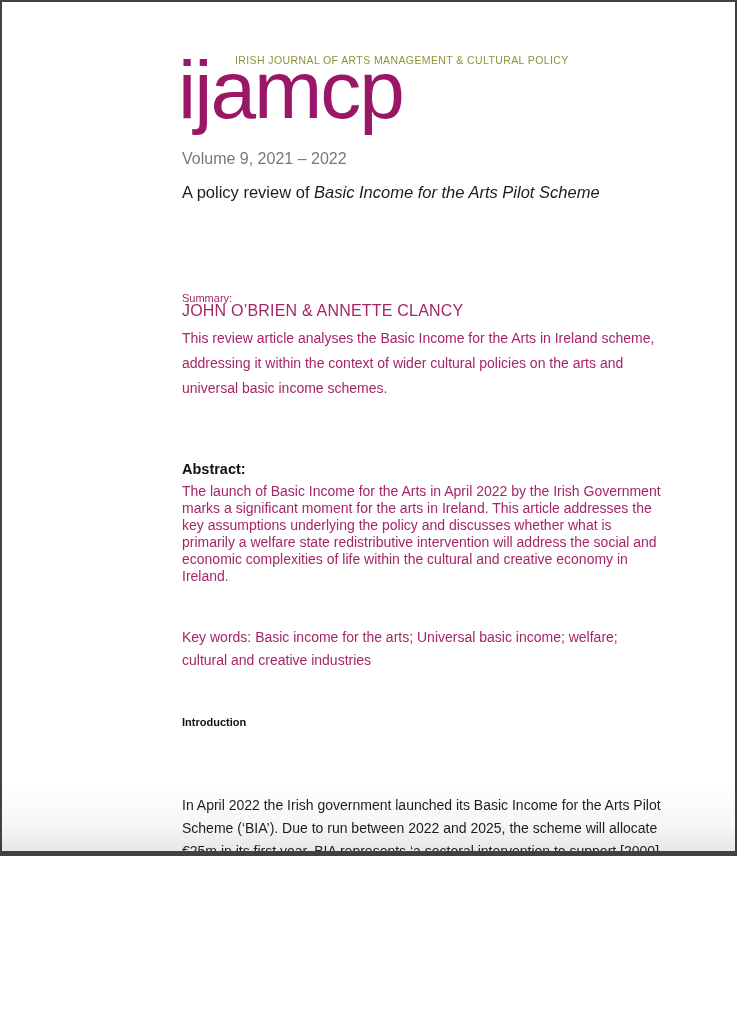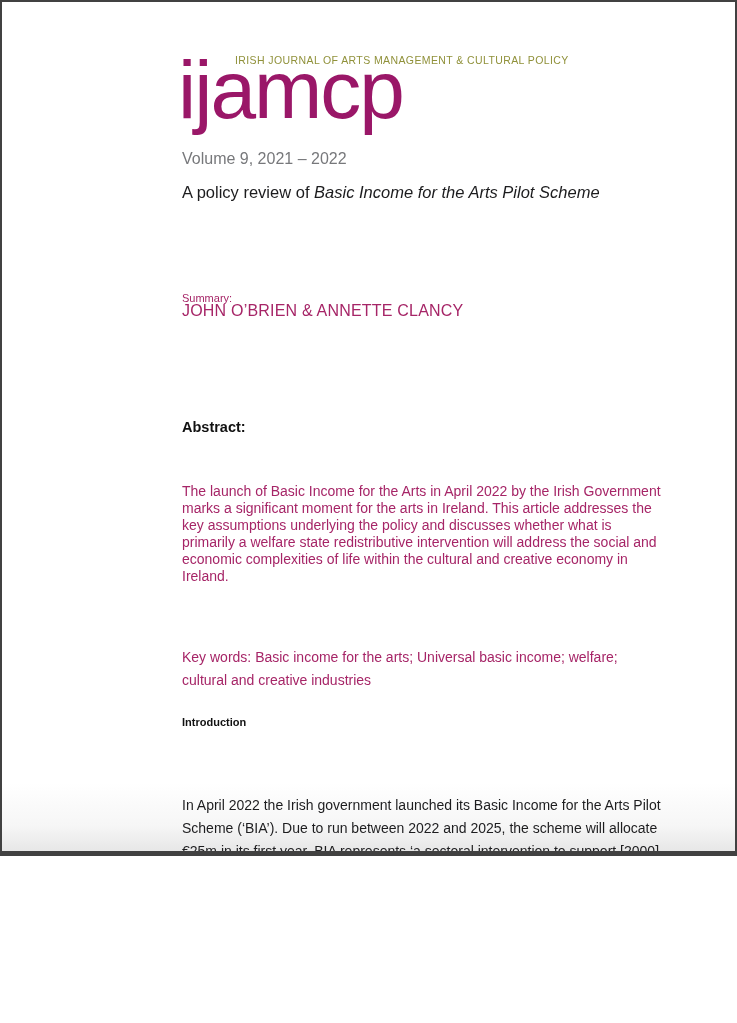--- a/index.html
+++ b/index.html
@@ -64,35 +64,34 @@
   .para {
     font-size: 14px;
     white-space: pre-line;
   }
   .summary-text {
     left: 180px; top: 324px;
     line-height: 25px;
     color: #a62567;
   }
   .abstract-label {
-    left: 180px; top: 417px;
+    left: 180px; top: 459px;
     font-size: 14.5px;
     font-weight: bold;
     color: #111111;
   }
   .abstract-text {
     left: 180px; top: 481px;
     line-height: 17px;
     color: #a62567;
   }
   .keywords-text {
     left: 180px; top: 624px;
     line-height: 23px;
     color: #a62567;
-    margin-top: 20px;
   }
   .section-heading {
     left: 180px; top: 714px;
     font-size: 11px;
     font-weight: bold;
     color: #111111;
   }
   .body-text {
     left: 180px; top: 792px;
     line-height: 23px;
@@ -127,20 +126,23 @@
   <div class="abs logo">ijamcp</div>
 
   <div class="abs volume">Volume 9, 2021 – 2022</div>
 
   <h1 class="abs title"><span>A policy review of </span><span class="italic">Basic Income for the Arts Pilot Scheme</span></h1>
 
   <div class="abs authors">JOHN O’BRIEN &amp; ANNETTE CLANCY</div>
 
   <div class="abs summary-label">Summary:</div>
 
+  <div class="abs para summary-text">This review article analyses the Basic Income for the Arts in Ireland scheme,
+addressing it within the context of wider cultural policies on the arts and
+universal basic income schemes.</div>
 
   <div class="abs abstract-label">Abstract:</div>
 
   <div class="abs para abstract-text">The launch of Basic Income for the Arts in April 2022 by the Irish Government
 marks a significant moment for the arts in Ireland. This article addresses the
 key assumptions underlying the policy and discusses whether what is
 primarily a welfare state redistributive intervention will address the social and
 economic complexities of life within the cultural and creative economy in
 Ireland.</div>
 

